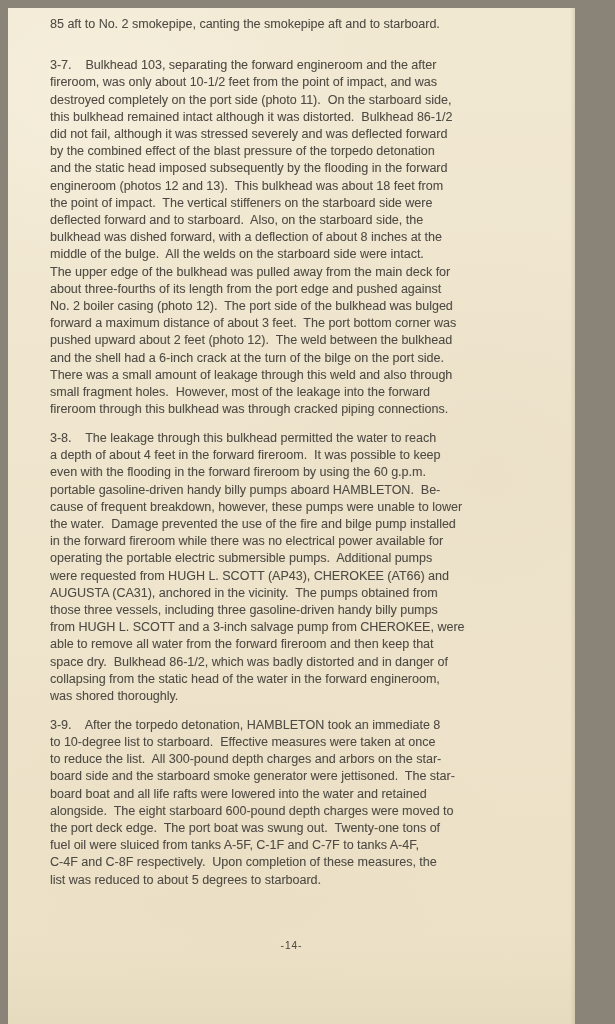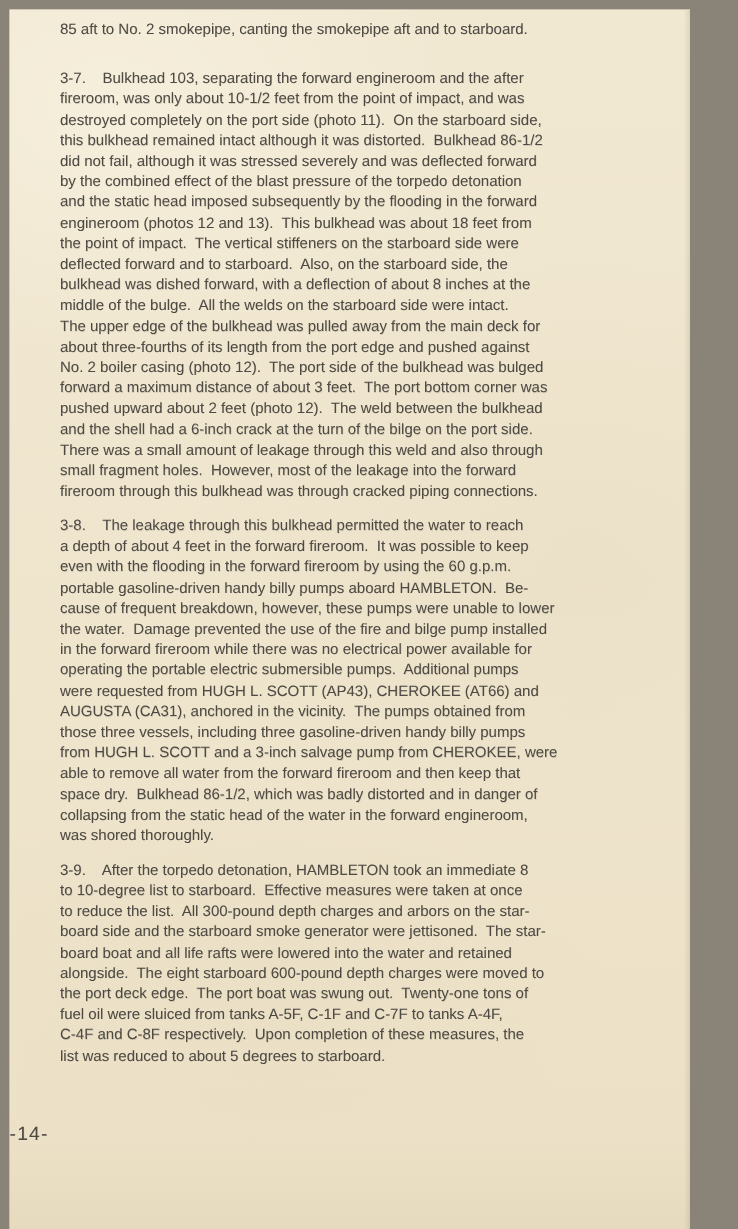--- a/index.html
+++ b/index.html
@@ -53,21 +53,22 @@
   }
   .opening-line {
     margin-bottom: 24px;
   }
   .para {
     margin-bottom: 11.5px;
   }
   .footer {
     margin-top: 48px;
     margin-left: -42px; 
-    font-size: 16px;
+    text-align: center;
+    font-size: 10px;
     line-height: 17.2px;
     letter-spacing: 1px;
     text-shadow: 0.4px 0.4px 0 rgba(78,74,67,0.18);
   }
 </style>
 </head>
 <body>
 
 <div class="paper">
   <div class="content">

